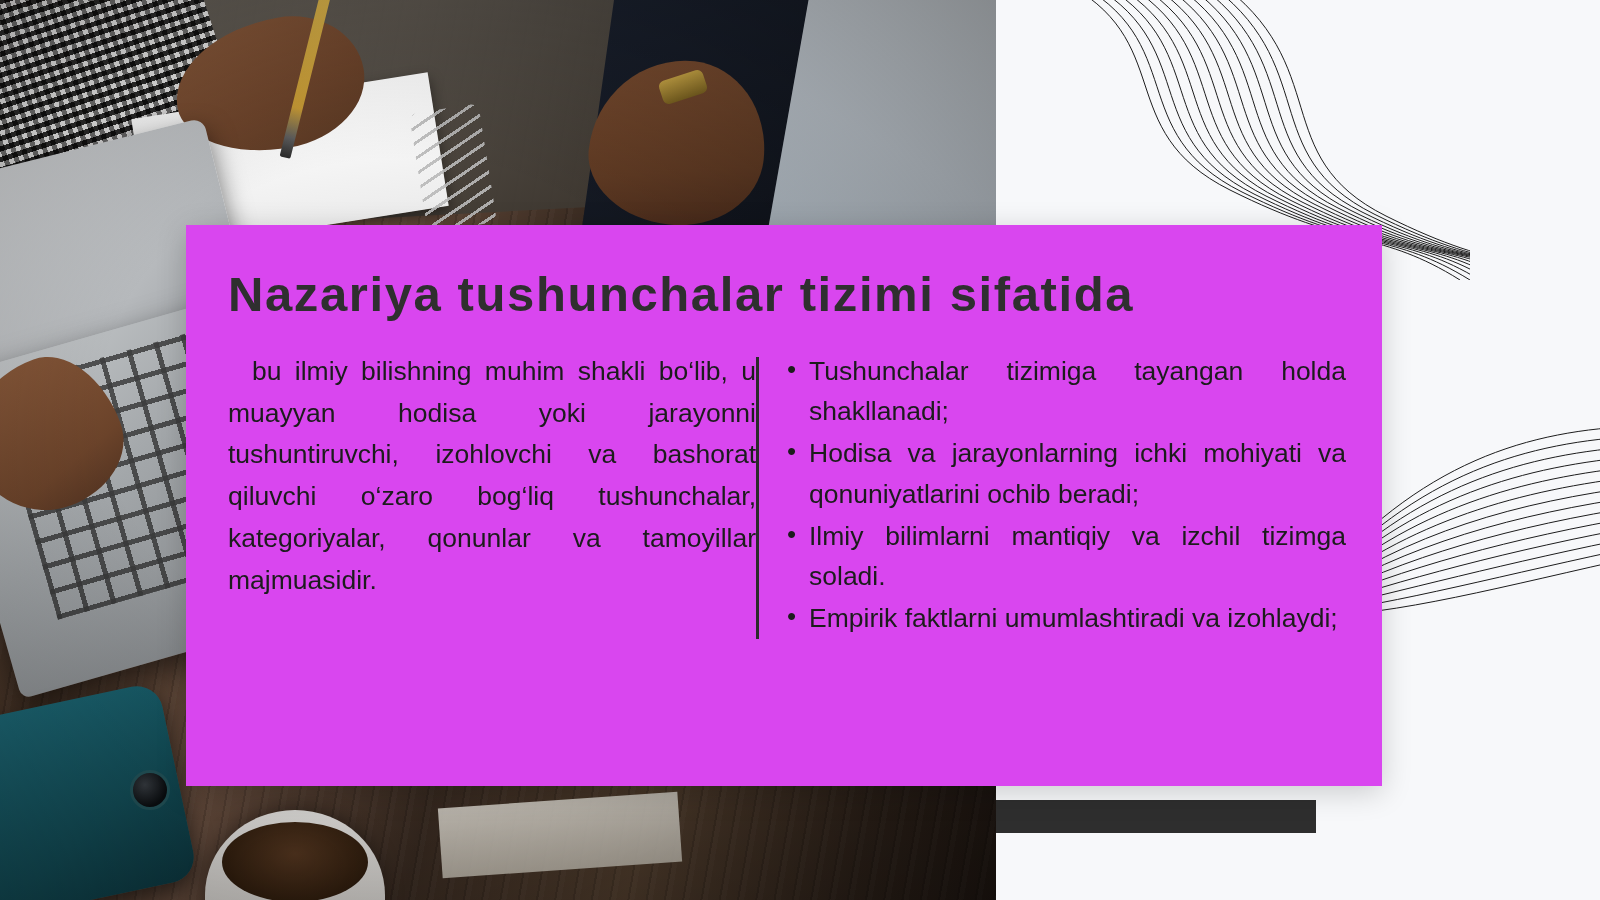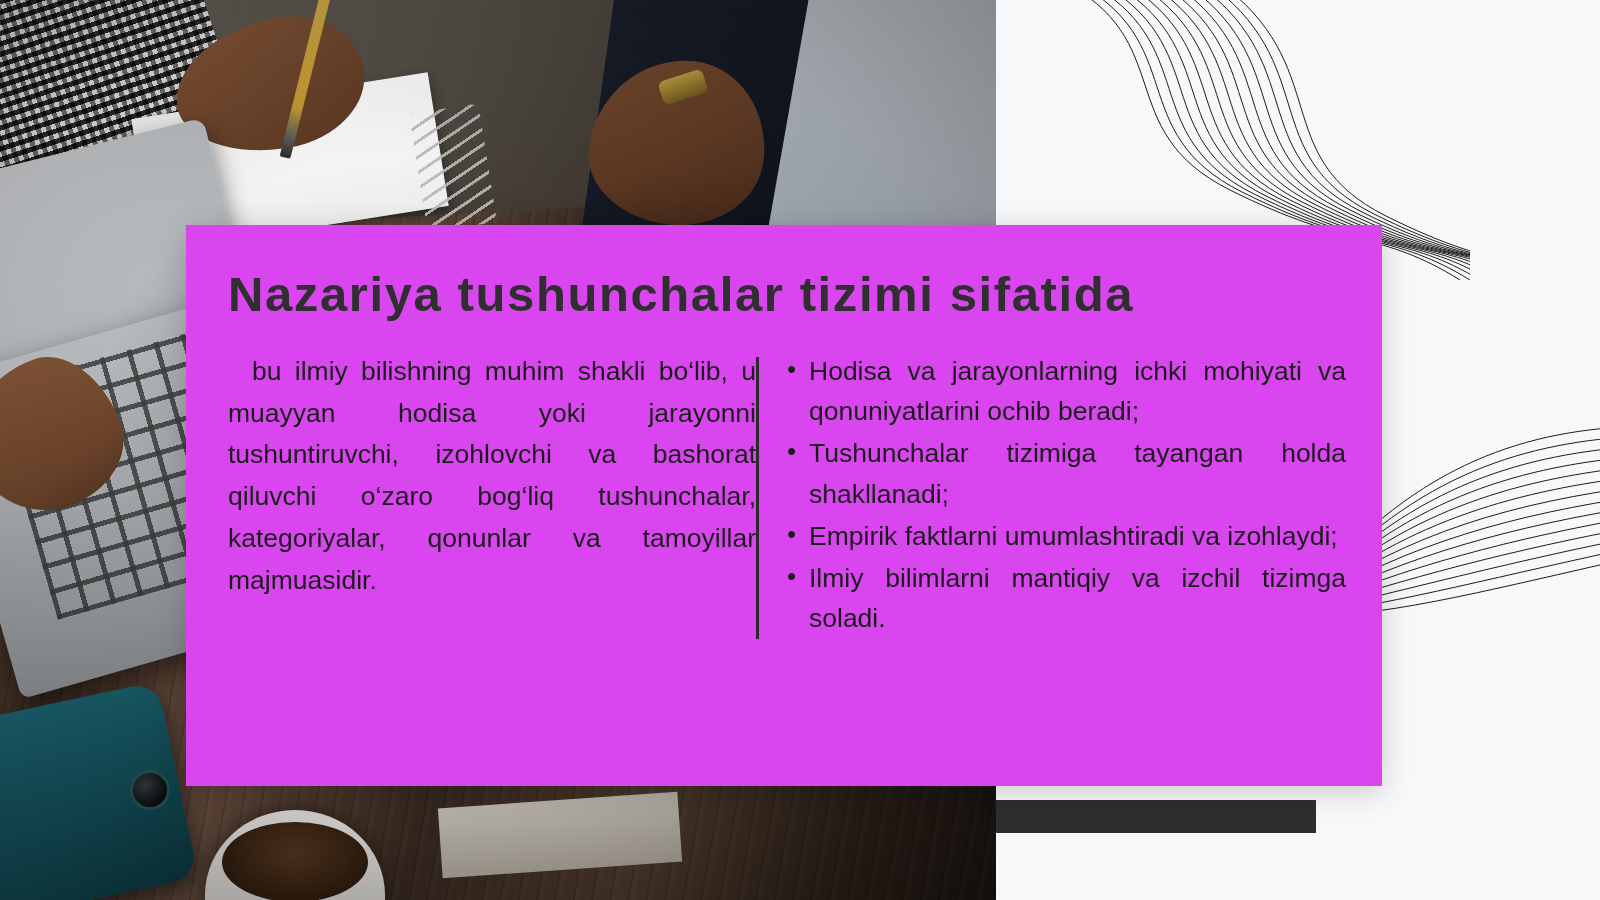--- a/index.html
+++ b/index.html
@@ -388,23 +388,23 @@
   <div class="card">
     <div class="card-inner">
       <h1 class="title">Nazariya tushunchalar tizimi sifatida</h1>
       <div class="columns">
         <div class="col-left">
           <p class="body-text">bu ilmiy bilishning muhim shakli bo‘lib, u muayyan hodisa yoki jarayonni tushuntiruvchi, izohlovchi va bashorat qiluvchi o‘zaro bog‘liq tushunchalar, kategoriyalar, qonunlar va tamoyillar majmuasidir.</p>
         </div>
         <div class="divider"></div>
         <div class="col-right">
           <ul class="points">
+            <li>Tushunchalar tizimiga tayangan holda shakllanadi;</li>
             <li>Hodisa va jarayonlarning ichki mohiyati va qonuniyatlarini ochib beradi;</li>
-            <li>Tushunchalar tizimiga tayangan holda shakllanadi;</li>
+            <li>Ilmiy bilimlarni mantiqiy va izchil tizimga soladi.</li>
             <li>Empirik faktlarni umumlashtiradi va izohlaydi;</li>
-            <li>Ilmiy bilimlarni mantiqiy va izchil tizimga soladi.</li>
           </ul>
         </div>
       </div>
     </div>
   </div>
 
 </div>
 
 </body></html>

